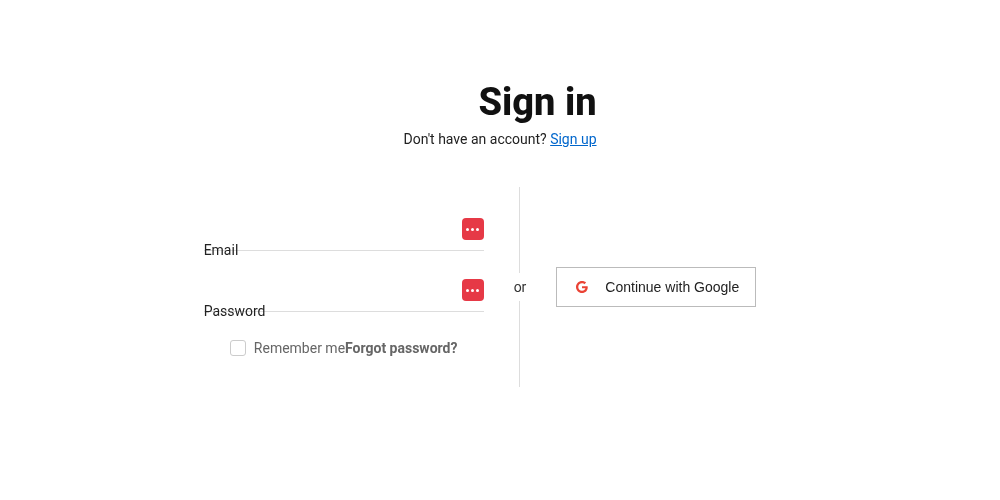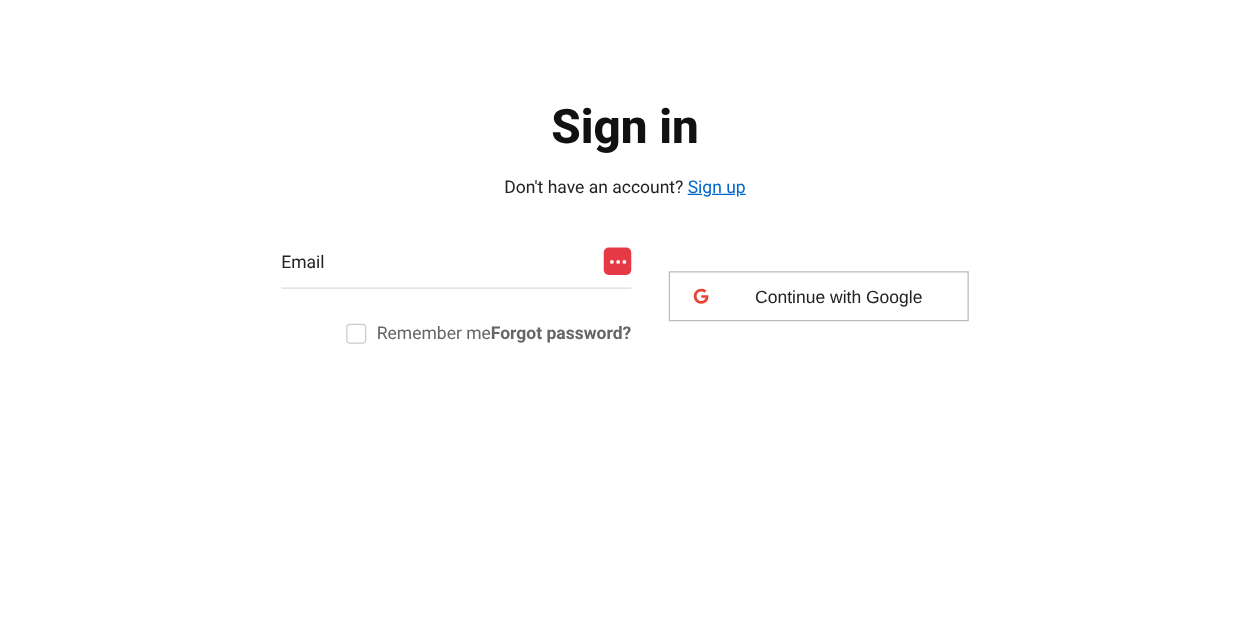--- a/index.html
+++ b/index.html
@@ -6,61 +6,61 @@
     body {
       width: 1000px;
       height: 500px;
       font-family: -apple-system, BlinkMacSystemFont, "Segoe UI", Roboto, sans-serif;
       background: #fff;
       display: flex;
       flex-direction: column;
       align-items: center;
       padding-top: 80px;
     }
-    .header { text-align: center; margin-bottom: 40px; }
+    .header { text-align: right; margin-bottom: 40px; }
     .title { font-size: 38px; font-weight: 800; color: #111; }
-    .subtitle { font-size: 14px; color: #222; margin-top: 18px; }
+    .subtitle { font-size: 14px; color: #222; margin-top: 7px; }
     .signup-link { color: #0066cc; text-decoration: underline; }
     .main { display: flex; align-items: center; gap: 30px; }
     .form-col { width: 280px; display: flex; flex-direction: column; gap: 28px; }
     .field { position: relative; }
     .field-input {
       width: 100%;
       border: none;
       border-bottom: 1px solid #ddd;
       padding: 8px 0;
       font-size: 14px;
       outline: none;
       background: transparent;
     }
     .field-label {
       position: absolute;
       left: 0;
-      top: 4px;
+      top: 24px;
       font-size: 14px;
       color: #222;
       pointer-events: none;
     }
     .pwmgr-icon {
       position: absolute;
       right: 0;
       top: 0;
       width: 22px;
       height: 22px;
       background: #e63946;
       border-radius: 4px;
       display: flex;
       align-items: center;
       justify-content: center;
       gap: 2px;
     }
     .pwmgr-icon span {
       width: 3px; height: 3px; background: #fff; border-radius: 50%;
     }
-    .row { display: flex; align-items: center; justify-content: flex-end; font-size: 14px; color: #666; }
+    .row { display: flex; align-items: center; justify-content: center; font-size: 14px; color: #666; }
     .remember { display: flex; align-items: center; gap: 8px; color: #666; }
     .checkbox {
       width: 16px; height: 16px; border: 1px solid #ccc; border-radius: 3px; background: #fff;
     }
     .forgot { color: #666; text-decoration: none; font-weight: bold; }
     .login-btn {
       width: 100%;
       padding: 11px 0;
       background: #1a1d21;
       color: #fff;
@@ -84,21 +84,21 @@
       width: 1px;
       background: #ddd;
     }
     .or-text {
       background: #fff;
       padding: 6px 0;
       font-size: 14px;
       color: #333;
       z-index: 1;
     }
-    .social-col { width: 240px; display: flex; flex-direction: column; gap: 8px; }
+    .social-col { width: 240px; display: flex; gap: 8px; }
     .social-btn {
       display: flex;
       align-items: center;
       gap: 14px;
       padding: 10px 16px;
       border: 1px solid #bbb;
       background: #fff;
       font-size: 14px;
       color: #222;
       cursor: pointer;
@@ -121,29 +121,41 @@
   <div class="form-col">
     <div class="field">
       <label class="field-label">Email</label>
       <input type="text" class="field-input" value="" style="">
       <div class="pwmgr-icon">
           <span></span>
           <span></span>
           <span></span>
         </div>
     </div>
+    <div class="field">
+      <label class="field-label">Password</label>
+      <input type="password" class="field-input" value="" style="">
+      <div class="pwmgr-icon">
+          <span></span>
+          <span></span>
+          <span></span>
+        </div>
+    </div>
     <div class="row">
       <label class="remember">
         <span class="checkbox"></span>
         <span>Remember me</span>
       </label>
       <a href="#" class="forgot">Forgot password?</a>
     </div>
   </div>
 
+  <div class="divider-col">
+    <span class="or-text">or</span>
+  </div>
 
   <div class="social-col">
     <button class="social-btn">
       <span class="icon">
         <svg viewBox="0 0 24 24" width="16" height="16">
             <path fill="#EA4335" d="M12 10.2v3.6h5.1c-.2 1.3-1.6 3.9-5.1 3.9-3.1 0-5.6-2.5-5.6-5.7s2.5-5.7 5.6-5.7c1.8 0 2.9.7 3.6 1.4l2.5-2.4C16.5 3.8 14.5 3 12 3 7 3 3 7 3 12s4 9 9 9c5.2 0 8.6-3.6 8.6-8.7 0-.6-.1-1-.2-1.5H12z"></path>
           </svg>
       </span>
       <span class="label">Continue with Google</span>
     </button>

